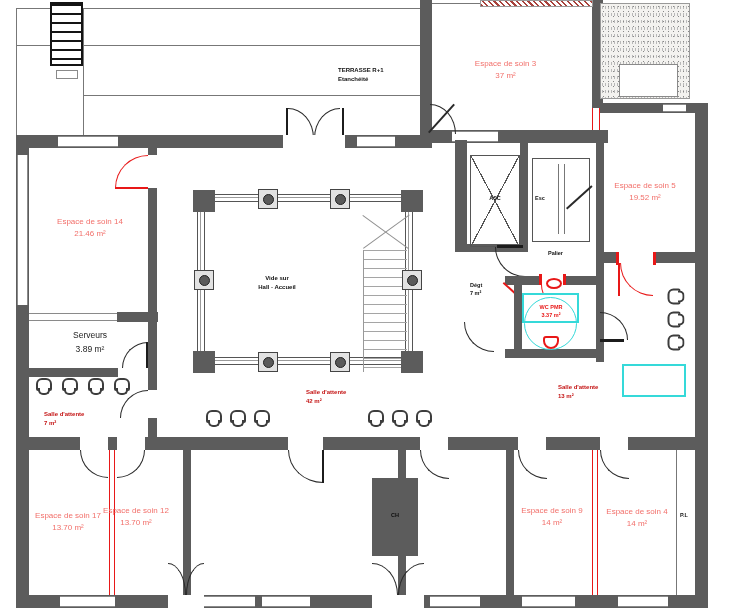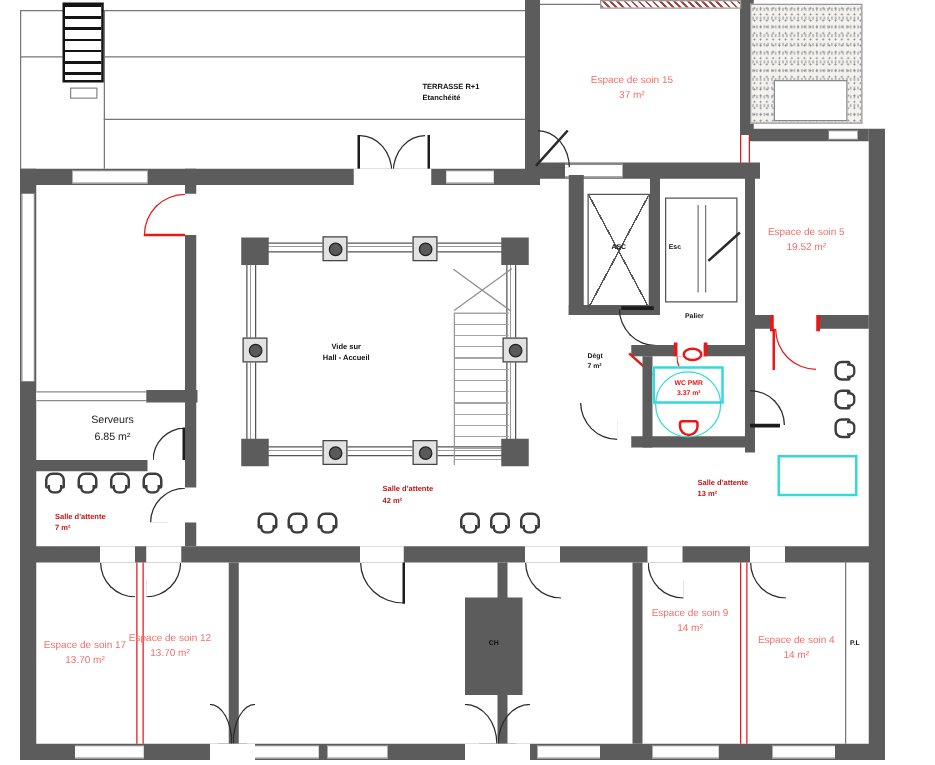--- a/index.html
+++ b/index.html
@@ -79,21 +79,21 @@
   <div class="leaf" style="left:342px;top:108px;width:2px;height:30px"></div>
   <div class="arc tr" style="left:288px;top:108px;width:26px;height:30px"></div>
   <div class="arc tl" style="left:314px;top:108px;width:26px;height:30px"></div>
 
   <div class="wall" style="left:420px;top:0;width:12px;height:143px"></div>
   <div class="tline" style="left:432px;top:3px;width:162px;height:1px"></div>
   <div class="wall" style="left:592px;top:0;width:11px;height:108px"></div>
   <div class="red2" style="left:592px;top:108px;width:8px;height:26px"></div>
   <div class="hatchred" style="left:480px;top:0;width:113px;height:7px"></div>
   <div class="lbl room c" style="left:448px;top:58px;width:115px">
-    <span style="display:block">Espace de soin 15</span>
+    <span style="display:block">Espace de soin 3</span>
     <span style="display:block">37 m²</span>
   </div>
 
   <div class="stipple" style="left:600px;top:3px;width:90px;height:96px"></div>
   <div class="dimbox" style="left:619px;top:64px;width:59px;height:33px"></div>
   <div class="wall" style="left:600px;top:103px;width:95px;height:10px"></div>
   <div class="win" style="left:663px;top:104px;width:23px;height:8px"></div>
 
   <div class="wall" style="left:16px;top:135px;width:13px;height:473px"></div>
   <div class="winv" style="left:17px;top:155px;width:11px;height:150px"></div>
@@ -113,25 +113,29 @@
   <div class="wall" style="left:420px;top:130px;width:188px;height:13px"></div>
   <div class="win" style="left:452px;top:131px;width:46px;height:11px"></div>
   <div class="arc tr" style="left:430px;top:104px;width:26px;height:30px"></div>
   <div class="diagk" style="left:428px;top:132px;width:38px;transform:rotate(-48deg)"></div>
 
   <div class="wall" style="left:148px;top:135px;width:9px;height:20px"></div>
   <div class="wall" style="left:148px;top:188px;width:9px;height:202px"></div>
   <div class="wall" style="left:148px;top:418px;width:9px;height:19px"></div>
   <div class="arc tl red" style="left:115px;top:155px;width:33px;height:33px"></div>
   <div class="redline" style="left:115px;top:187px;width:33px;height:1.5px"></div>
+  <div class="lbl room c" style="left:28px;top:216px;width:124px">
+    <span style="display:block">Espace de soin 14</span>
+    <span style="display:block">21.46 m²</span>
+  </div>
   <div class="win" style="left:29px;top:313px;width:88px;height:8px"></div>
   <div class="wall" style="left:117px;top:312px;width:41px;height:10px"></div>
   <div class="lbl serv c" style="left:28px;top:328px;width:124px">
     <span style="display:block">Serveurs</span>
-    <span style="display:block">6.85 m²</span>
+    <span style="display:block">3.89 m²</span>
   </div>
   <div class="wall" style="left:16px;top:368px;width:102px;height:9px"></div>
   <div class="arc tl" style="left:122px;top:342px;width:26px;height:26px"></div>
   <div class="leaf" style="left:146px;top:342px;width:2px;height:26px"></div>
   <div class="arc tl" style="left:120px;top:390px;width:28px;height:28px"></div>
 
   <div class="rail-h" style="left:205px;top:194px;width:200px"></div>
   <div class="rail-h" style="left:205px;top:357px;width:200px"></div>
   <div class="rail-v" style="left:197px;top:204px;height:153px"></div>
   <div class="rail-v" style="left:405px;top:204px;height:153px"></div>
@@ -273,21 +277,21 @@
   <div class="arc tl" style="left:186px;top:563px;width:18px;height:32px"></div>
 
   <div class="lbl room c" style="left:20px;top:510px;width:96px">
     <span style="display:block">Espace de soin 17</span>
     <span style="display:block">13.70 m²</span>
   </div>
   <div class="lbl room c" style="left:100px;top:505px;width:72px">
     <span style="display:block">Espace de soin 12</span>
     <span style="display:block">13.70 m²</span>
   </div>
-  <div class="lbl room c" style="left:512px;top:485px;width:80px">
+  <div class="lbl room c" style="left:512px;top:505px;width:80px">
     <span style="display:block">Espace de soin 9</span>
     <span style="display:block">14 m²</span>
   </div>
   <div class="lbl room c" style="left:598px;top:506px;width:78px">
     <span style="display:block">Espace de soin 4</span>
     <span style="display:block">14 m²</span>
   </div>
 
 </div>
 

